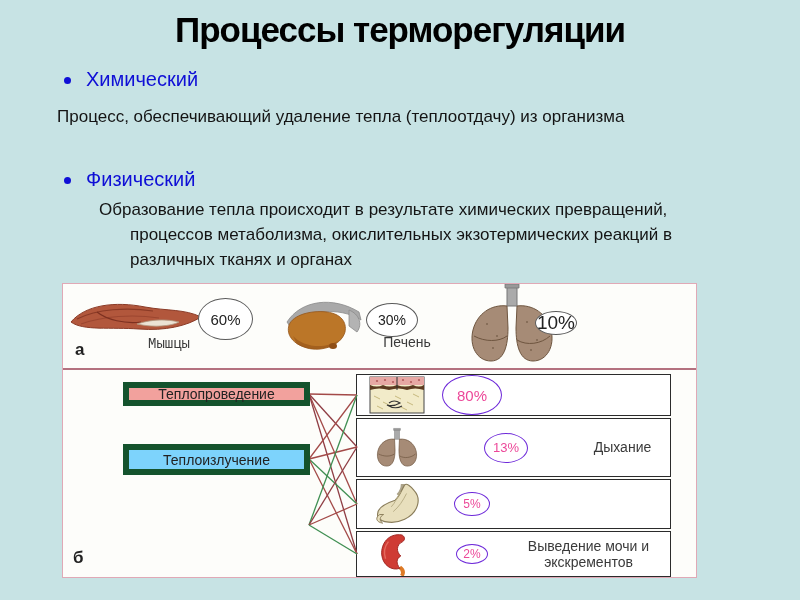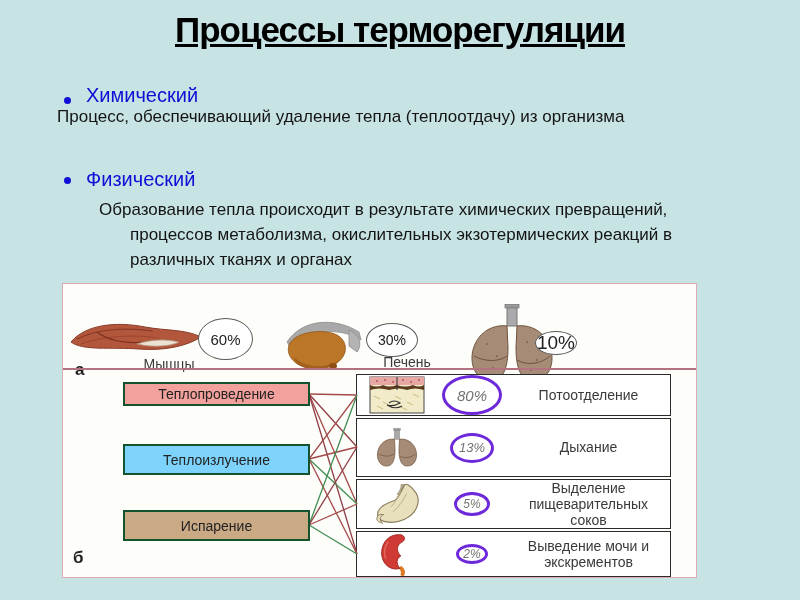--- a/index.html
+++ b/index.html
@@ -5,88 +5,87 @@
   html,body{margin:0;padding:0;}
   .slide{
     position:relative; width:800px; height:600px;
     background:#c7e3e4; overflow:hidden;
     font-family:"Liberation Sans","DejaVu Sans",sans-serif;
   }
   .title{
     position:absolute; top:10px; left:0; width:100%;
     text-align:center; font-size:35px; font-weight:bold; color:#000;
     letter-spacing:-1px;
-    text-decoration:underline;
   }
   .bullet-item{
     position:absolute; left:64px; display:flex; align-items:flex-start;
     color:#0f0fd6; font-size:20px; font-weight:normal;
   }
   .bullet-dot{
     width:7px; height:7px; border-radius:50%; background:#0f0fd6;
     margin:9px 15px 0 0; flex:none;
   }
   .para{
     position:absolute; left:57px; width:590px;
     font-size:17px; line-height:25px; color:#141414;
     padding-left:31px; text-indent:-31px;
   }
   
   .panel{
     position:absolute; left:62px; top:283px; width:635px; height:295px;
     background:#fdfdfa; border:1px solid #e0a9b6; box-sizing:border-box;
   }
-  .section-a{position:absolute; left:0; top:0; width:100%; height:104px;margin-top:20px;}
+  .section-a{position:absolute; left:0; top:0; width:100%; height:104px;}
   .divider{position:absolute; left:0; top:84px; width:100%; height:2px; background:#b4717f;}
   .section-b{position:absolute; left:0; top:86px; width:100%; height:207px;}
   .sec-label{position:absolute; font-size:17px; font-weight:bold; color:#222;}
   .pct{
     position:absolute; background:#fff; border:1px solid #5a5a5a; border-radius:50%;
     display:flex; align-items:center; justify-content:center; color:#222;
     box-sizing:border-box; z-index:3;
   }
   .organ-label{
     position:absolute; text-align:center; font-size:14px; color:#3a3a3a;
   }
   .illus{position:absolute;}
   
   .mech{
     position:absolute; left:60px; width:187px; box-sizing:border-box;
-    border:2px solid #14532d; display:flex; align-items:center; justify-content:center;
+    border:6px solid #14532d; display:flex; align-items:center; justify-content:center;
     font-size:14px; color:#222; z-index:2;
   }
   .mech1{top:12px; height:24px; background:#f2a19d;}
   .mech2{top:74px; height:31px; background:#7dd3fc;}
   .mech3{top:140px; height:31px; background:#c9aa85;}
   .web{position:absolute; left:245px; top:0; width:50px; height:209px; z-index:1;}
   
   .rows{position:absolute; left:293px; top:0; width:315px; height:209px;}
   .path-row{
     position:absolute; left:0; width:315px; box-sizing:border-box;
     background:#fff; border:1px solid #2b2b2b;
     display:flex; align-items:center; overflow:visible;
   }
-  .row1{top:4px; height:42px;} .row2{top:48px; height:59px;}
+  .row1{top:4px; height:42px;} .row2{top:48px; height:59px;gap:34px;}
   .row3{top:109px; height:50px;} .row4{top:161px; height:46px;}
   .row-organ{width:80px; flex:none; display:flex; align-items:center; justify-content:center;}
   .row-pct-cell{width:70px; flex:none; display:flex; align-items:center; justify-content:center;}
   .row-pct{
-    position:static; background:#fff; border:3px solid #6d28d9; border-radius:50%;
-    display:flex; align-items:center; justify-content:center; color:#737373; box-sizing:border-box;font-style:italic;
+    position:static; background:#fff; border:1px solid #6d28d9; border-radius:50%;
+    display:flex; align-items:center; justify-content:center; color:#ec4899; box-sizing:border-box;
   }
   .row-label{flex:1; text-align:center; font-size:14px; color:#3a3a3a; line-height:1.15; padding:0 4px;}
 </style>
 </head>
 <body>
 
 <div class="slide">
 
   <div class="title">Процессы терморегуляции</div>
 
-  <div class="bullet-item" style="top:84px;align-items:center;">
+  <div class="bullet-item" style="top:68px;">
     <span class="bullet-dot"></span>
     <span>Химический</span>
   </div>
 
   <div class="para" style="top:104px;">Процесс, обеспечивающий удаление тепла (теплоотдачу) из организма</div>
 
   <div class="bullet-item" style="top:168px;">
     <span class="bullet-dot"></span>
     <span>Физический</span>
   </div>
@@ -98,21 +97,21 @@
     <div class="section-a">
 
       <svg class="illus" style="left:4px; top:12px;" width="138" height="46" viewBox="0 0 138 46">
         <path d="M4,26 C18,9 48,5 78,11 C100,15 118,13 134,21 C120,30 98,35 72,33 C44,31 16,35 4,26 Z" fill="#b2573c" stroke="#8a3a26" stroke-width="1"></path>
         <path d="M10,23 C30,13 60,11 86,15" stroke="#8a3a26" fill="none" stroke-width="1.2"></path>
         <path d="M14,28 C36,20 66,18 92,22" stroke="#9c4630" fill="none" stroke-width="1.2"></path>
         <path d="M30,16 C40,24 58,28 74,26" stroke="#7c3020" fill="none" stroke-width="1.2"></path>
         <path d="M70,28 C85,23 100,23 112,26 C104,30 88,32 70,28 Z" fill="#ece2d4" stroke="#b09880" stroke-width="0.8"></path>
       </svg>
       <div class="pct" style="left:135px; top:14px; width:55px; height:42px; font-size:15px;">60%</div>
-      <div class="organ-label" style="left:56px; top:52px; width:100px;">Мышцы</div>
+      <div class="organ-label" style="left:56px; top:52px; width:100px;font-family:Liberation Mono, monospace;">Мышцы</div>
 
       <svg class="illus" style="left:218px; top:10px;" width="84" height="62" viewBox="0 0 84 62">
         <path d="M6,28 C20,6 52,2 78,18 L80,26 C58,12 24,16 10,34 Z" fill="#a9a9a9" stroke="#8a8a8a" stroke-width="0.8"></path>
         <path d="M68,16 C78,20 82,30 76,38 L68,32 Z" fill="#b3b3b3" stroke="#8a8a8a" stroke-width="0.8"></path>
         <path d="M8,31 C12,21 30,16 46,18 C60,20 66,28 64,38 C60,52 40,58 26,54 C12,50 5,41 8,31 Z" fill="#bb7628" stroke="#94561a" stroke-width="0.8"></path>
         <path d="M12,42 C22,53 44,56 58,46 C50,56 28,58 16,50 Z" fill="#8f4e16" opacity="0.55"></path>
         <ellipse cx="52" cy="52" rx="4" ry="3" fill="#8f4e16"></ellipse>
       </svg>
       <div class="pct" style="left:303px; top:19px; width:52px; height:34px; font-size:14px;">30%</div>
       <div class="organ-label" style="left:301px; top:50px; width:86px;">Печень</div>
@@ -136,21 +135,20 @@
 
       <div class="sec-label" style="left:12px; top:56px;">а</div>
     </div>
 
     <div class="divider"></div>
 
     <div class="section-b">
 
       <div class="mech mech1">Теплопроведение</div>
       <div class="mech mech2">Теплоизлучение</div>
-      <div class="mech mech3">Испарение</div>
 
       <svg class="web" viewBox="0 0 50 209">
         <g stroke-width="1.3" fill="none">
           <line x1="1" y1="24" x2="49" y2="25" stroke="#a34a48"></line>
           <line x1="1" y1="24" x2="49" y2="77" stroke="#8f3d44"></line>
           <line x1="1" y1="24" x2="49" y2="134" stroke="#a34a48"></line>
           <line x1="1" y1="24" x2="49" y2="184" stroke="#8f3d44"></line>
           <line x1="1" y1="89" x2="49" y2="25" stroke="#a34a48"></line>
           <line x1="1" y1="89" x2="49" y2="77" stroke="#a34a48"></line>
           <line x1="1" y1="89" x2="49" y2="134" stroke="#3f8f52"></line>
@@ -177,21 +175,20 @@
                 <circle cx="50" cy="4" r="1.1" fill="#b35c5c"></circle>
               <path d="M1,9 Q8,12 14,9 Q20,12 28,9 Q36,12 44,9 Q50,12 55,9 L55,14 Q46,11 38,14 Q30,11 20,14 Q10,11 1,14 Z" fill="#5c3a20"></path>
               <path d="M5,20 l6,3 M14,26 l6,3 M26,20 l6,3 M38,26 l6,3 M44,18 l6,3 M8,30 l6,3 M32,31 l6,3" stroke="#c6b97e" stroke-width="1"></path>
               <path d="M20,27 q5,-4 11,0 q-7,4 -13,2 q8,5 15,1" stroke="#333" fill="none" stroke-width="1.1"></path>
               <line x1="28" y1="1" x2="28" y2="14" stroke="#333" stroke-width="1"></line>
             </svg>
           </div>
           <div class="row-pct-cell">
             <div class="row-pct" style="width:60px; height:40px; font-size:15px;">80%</div>
           </div>
-          <div class="row-label">Потоотделение</div>
         </div>
 
         <div class="path-row row2">
           <div class="row-organ">
             <svg width="48" height="52" viewBox="0 0 98 80">
               <rect x="44" y="2" width="10" height="20" fill="#aaa" stroke="#777" stroke-width="1"></rect>
               <path d="M42,0 h14 v4 h-14 Z" fill="#999" stroke="#777" stroke-width="0.8"></path>
               <path d="M44,22 C28,20 14,30 10,46 C6,62 14,77 28,77 C41,77 45,62 45,44 Z" fill="#a68b76" stroke="#6e553f" stroke-width="1.4"></path>
               <path d="M54,22 C70,20 84,30 88,46 C92,62 84,77 70,77 C57,77 53,62 53,44 Z" fill="#a68b76" stroke="#6e553f" stroke-width="1.4"></path>
               <path d="M11,52 C22,58 36,58 44,52" stroke="#6e553f" fill="none" stroke-width="1.4"></path>
@@ -209,21 +206,20 @@
             <svg width="60" height="44" viewBox="0 0 60 46">
               <path d="M36,2 C36,7 34,11 31,14" stroke="#8a7d5a" fill="none" stroke-width="4" opacity="0.7"></path>
               <path d="M38,3 C34,10 33,15 28,19 C16,23 8,29 10,36 C13,43 28,44 38,39 C52,32 56,18 48,9 C44,4 40,1 38,3 Z" fill="#e8dfbd" stroke="#8a7d5a" stroke-width="1.2"></path>
               <path d="M12,34 C7,37 8,42 15,43 C11,40 12,36 16,34 Z" fill="#e8dfbd" stroke="#8a7d5a" stroke-width="1"></path>
               <path d="M34,10 C30,16 28,22 24,26 M40,12 C36,20 32,26 26,31" stroke="#b8ad85" fill="none" stroke-width="1"></path>
             </svg>
           </div>
           <div class="row-pct-cell">
             <div class="row-pct" style="width:36px; height:24px; font-size:12px;">5%</div>
           </div>
-          <div class="row-label">Выделение пищеварительных соков</div>
         </div>
 
         <div class="path-row row4">
           <div class="row-organ">
             <svg width="40" height="44" viewBox="0 0 42 46">
               <path d="M24,37 C28,40 28,43 26,46" stroke="#dd7a26" stroke-width="4" fill="none"></path>
               <path d="M26,3 C12,1 4,12 5,24 C6,35 16,41 24,38 C20,33 20,28 25,25 C20,21 20,13 27,10 C30,8 29,4 26,3 Z" fill="#cf3b34" stroke="#9e2420" stroke-width="1"></path>
               <path d="M12,10 C8,15 7,22 9,28" stroke="#e46a5e" fill="none" stroke-width="1.5"></path>
             </svg>
           </div>

